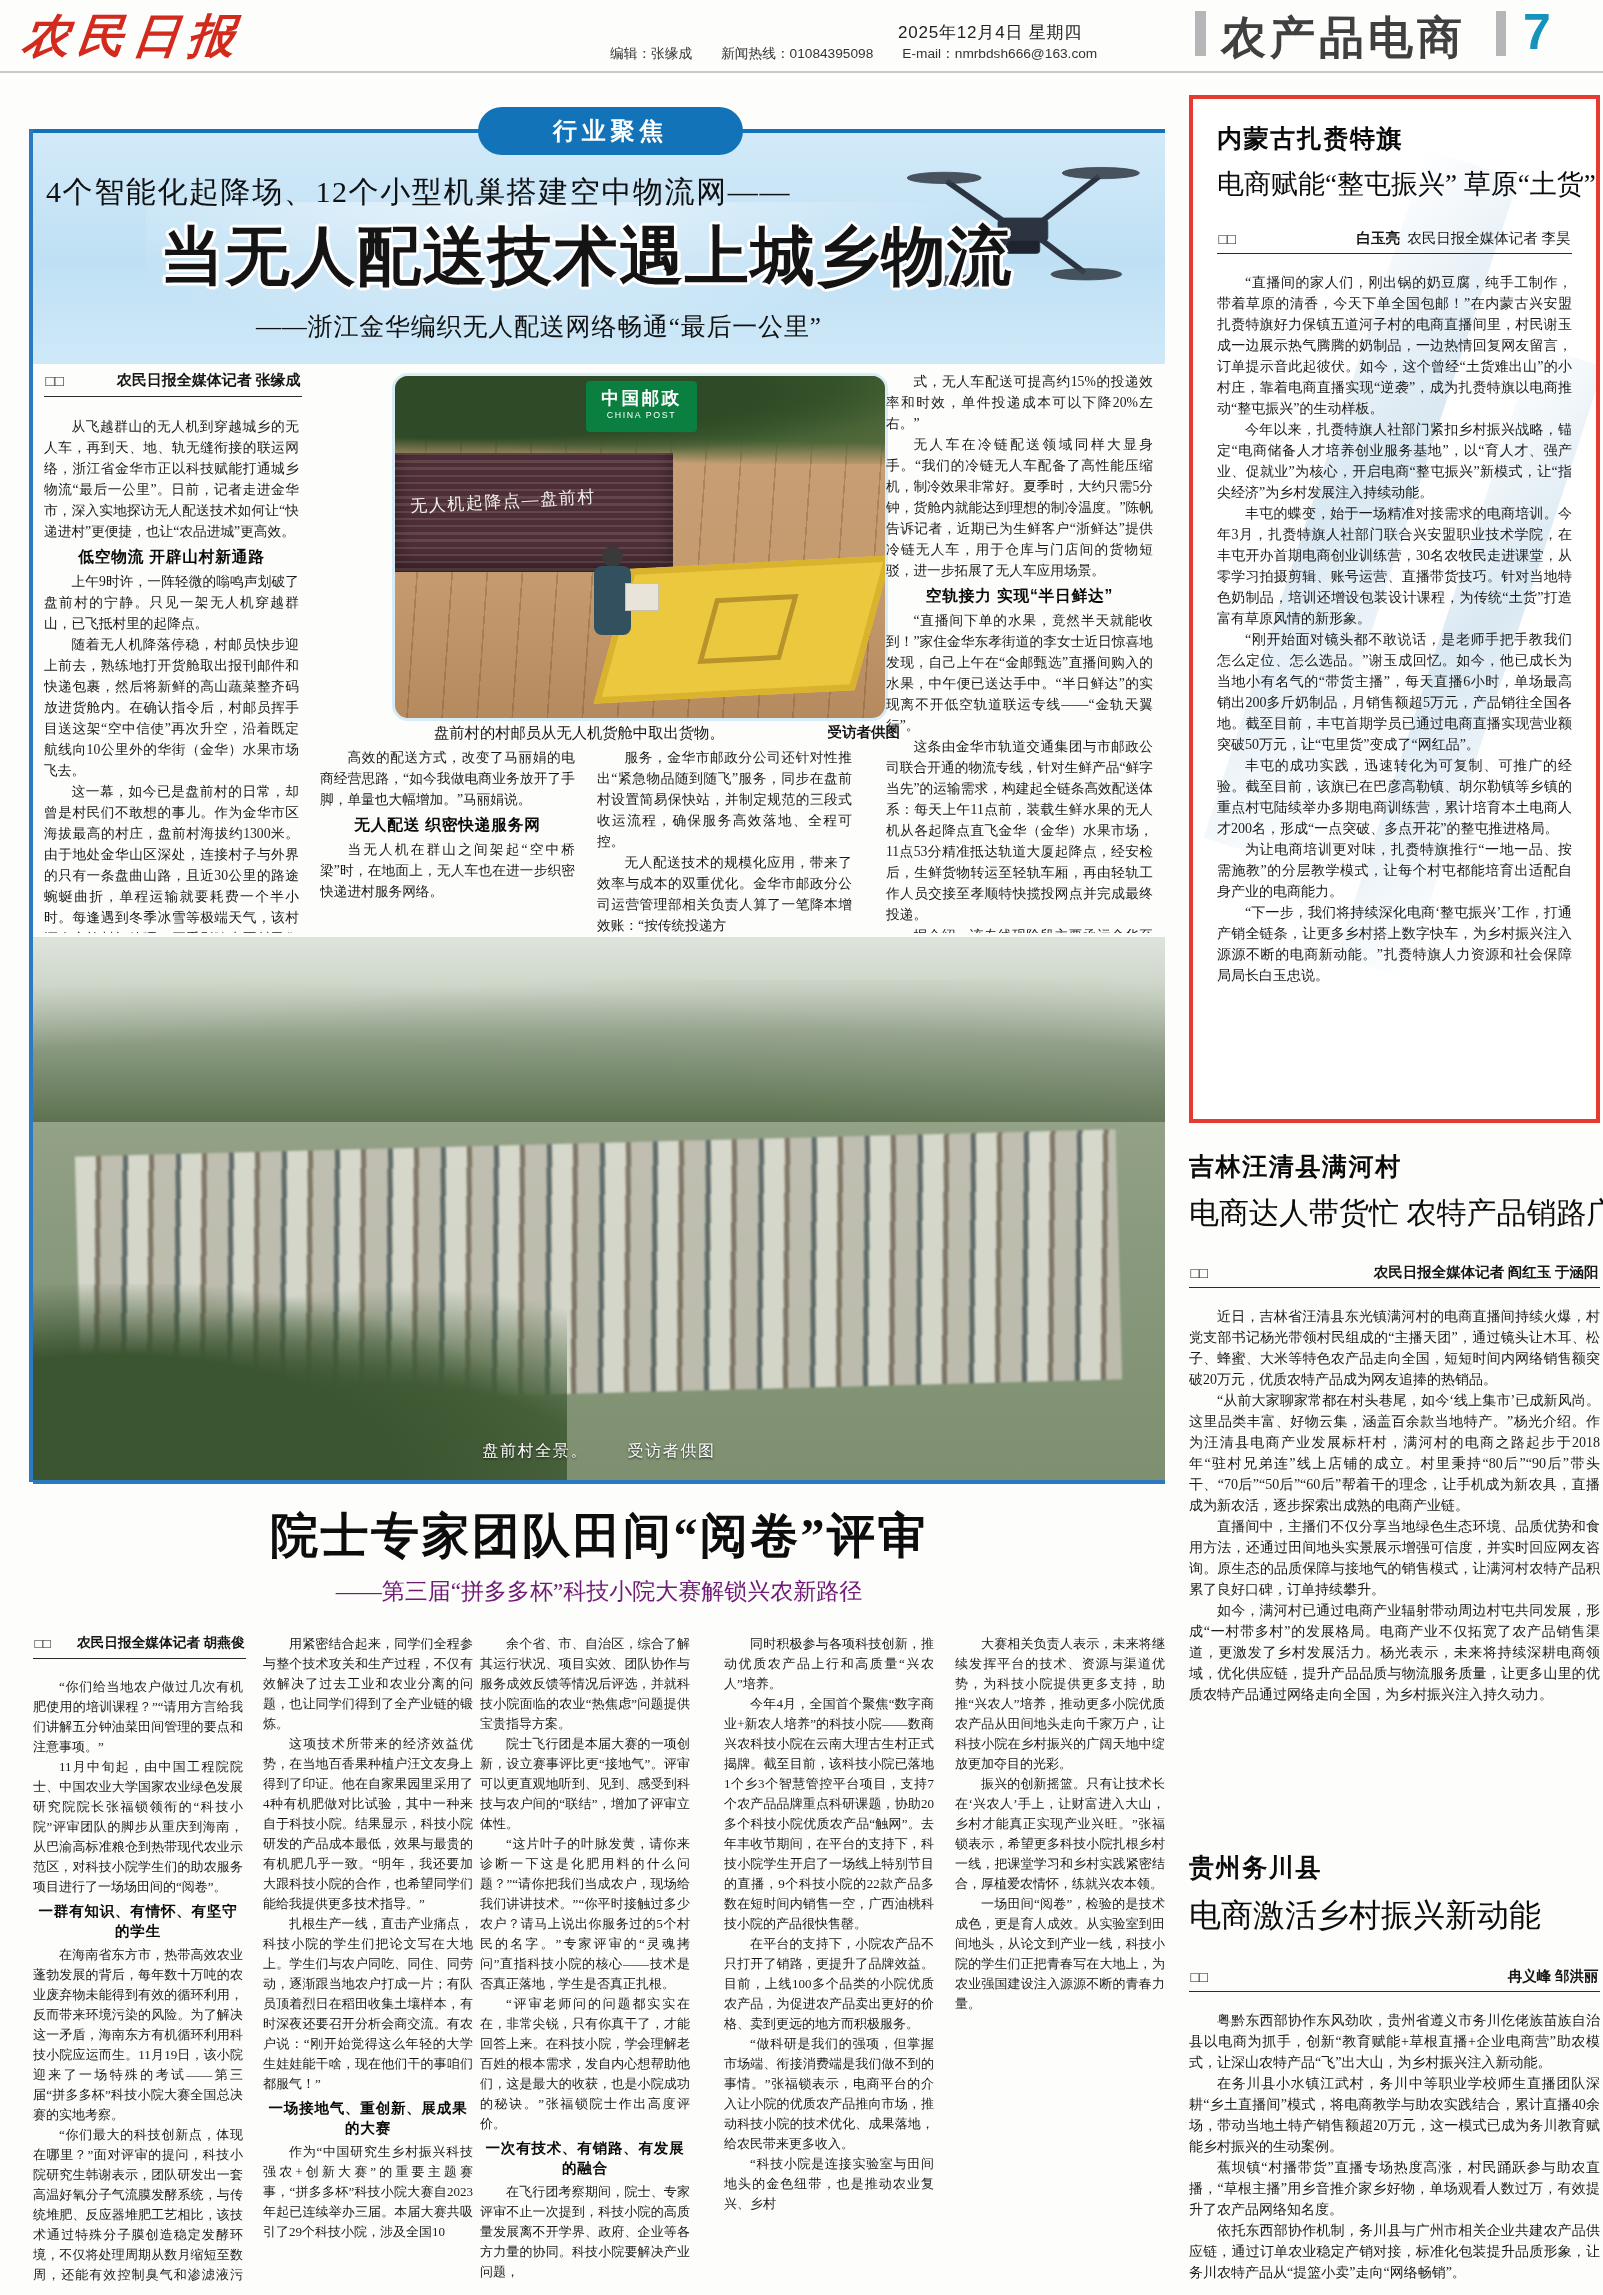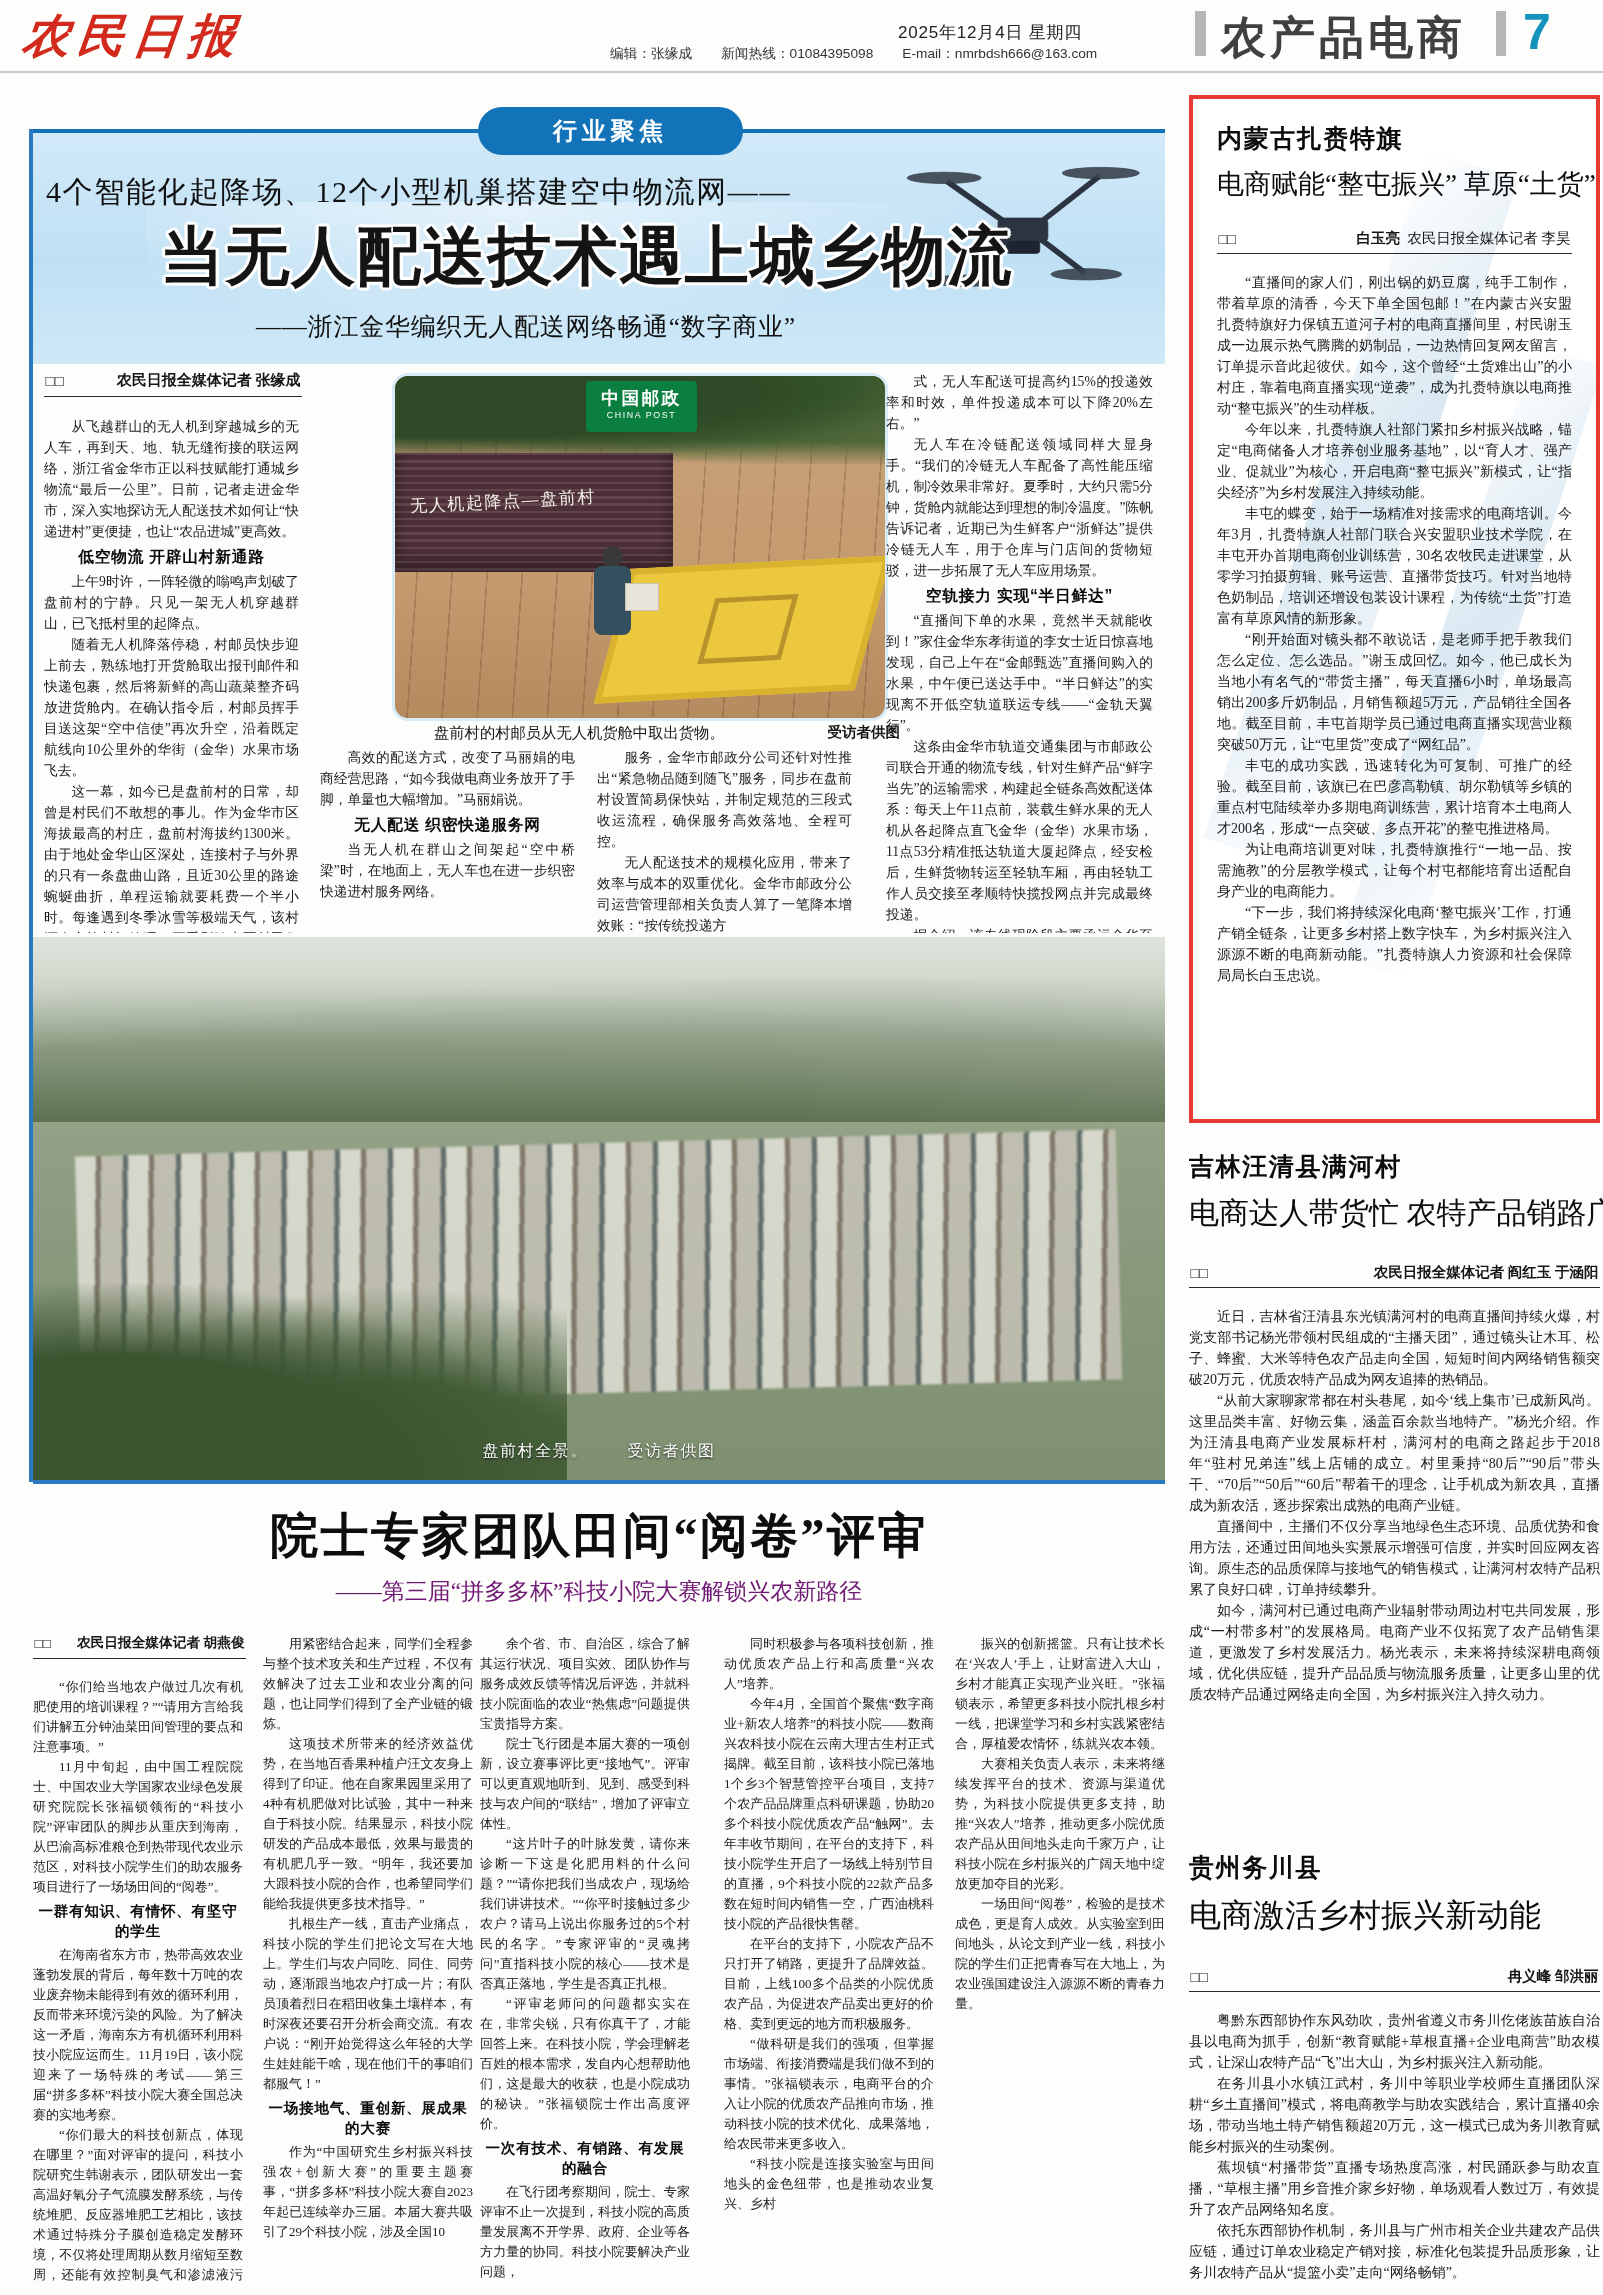--- a/index.html
+++ b/index.html
@@ -130,21 +130,21 @@
         <line x1="172" y1="116" x2="230" y2="160" stroke-width="7"></line>
         <ellipse cx="55" cy="42" rx="46" ry="7" fill="#39424e" opacity="0.9"></ellipse>
         <ellipse cx="250" cy="36" rx="48" ry="7" fill="#39424e" opacity="0.9"></ellipse>
         <ellipse cx="82" cy="170" rx="44" ry="7" fill="#39424e" opacity="0.9"></ellipse>
         <ellipse cx="232" cy="162" rx="44" ry="7" fill="#39424e" opacity="0.9"></ellipse>
       </g>
     </svg>
     <div class="abs badge" style="left:445px;top:-26px;width:265px;height:48px;">行业聚焦</div>
     <div class="abs kicker-main" style="left:13px;top:39px;">4个智能化起降场、12个小型机巢搭建空中物流网——</div>
     <div class="abs big-title" style="left:127px;top:80px;">当无人配送技术遇上城乡物流</div>
-    <div class="abs sub-title" style="left:223px;top:177px;">——浙江金华编织无人配送网络畅通“数字商业”</div>
+    <div class="abs sub-title" style="left:223px;top:177px;">——浙江金华编织无人配送网络畅通“最后一公里”</div>
   </div>
 
   <div class="abs byline" style="left:44px;top:371px;width:255px;">
     <span>□□</span>
     <span class="who">农民日报全媒体记者 张缘成</span>
   </div>
 
   <div class="abs t-col" style="left:44px;top:416px;width:255px;height:517px;">
       <p>从飞越群山的无人机到穿越城乡的无人车，再到天、地、轨无缝衔接的联运网络，浙江省金华市正以科技赋能打通城乡物流“最后一公里”。日前，记者走进金华市，深入实地探访无人配送技术如何让“快递进村”更便捷，也让“农品进城”更高效。</p>
       <h4 class="col-subhead">低空物流 开辟山村新通路</h4>
@@ -235,22 +235,22 @@
       <p>在飞行团考察期间，院士、专家评审不止一次提到，科技小院的高质量发展离不开学界、政府、企业等各方力量的协同。科技小院要解决产业问题，</p>
     </div>
   <div class="abs b-col" style="left:724px;top:1634px;width:210px;height:654px;">
       <p>同时积极参与各项科技创新，推动优质农产品上行和高质量“兴农人”培养。</p>
       <p>今年4月，全国首个聚焦“数字商业+新农人培养”的科技小院——数商兴农科技小院在云南大理古生村正式揭牌。截至目前，该科技小院已落地1个乡3个智慧管控平台项目，支持7个农产品品牌重点科研课题，协助20多个科技小院优质农产品“触网”。去年丰收节期间，在平台的支持下，科技小院学生开启了一场线上特别节目的直播，9个科技小院的22款产品多数在短时间内销售一空，广西油桃科技小院的产品很快售罄。</p>
       <p>在平台的支持下，小院农产品不只打开了销路，更提升了品牌效益。目前，上线100多个品类的小院优质农产品，为促进农产品卖出更好的价格、卖到更远的地方而积极服务。</p>
       <p>“做科研是我们的强项，但掌握市场端、衔接消费端是我们做不到的事情。”张福锁表示，电商平台的介入让小院的优质农产品推向市场，推动科技小院的技术优化、成果落地，给农民带来更多收入。</p>
       <p>“科技小院是连接实验室与田间地头的金色纽带，也是推动农业复兴、乡村</p>
     </div>
   <div class="abs b-col" style="left:955px;top:1634px;width:210px;height:654px;">
+      <p>大赛相关负责人表示，未来将继续发挥平台的技术、资源与渠道优势，为科技小院提供更多支持，助推“兴农人”培养，推动更多小院优质农产品从田间地头走向千家万户，让科技小院在乡村振兴的广阔天地中绽放更加夺目的光彩。</p>
       <p>振兴的创新摇篮。只有让技术长在‘兴农人’手上，让财富进入大山，乡村才能真正实现产业兴旺。”张福锁表示，希望更多科技小院扎根乡村一线，把课堂学习和乡村实践紧密结合，厚植爱农情怀，练就兴农本领。</p>
-      <p>大赛相关负责人表示，未来将继续发挥平台的技术、资源与渠道优势，为科技小院提供更多支持，助推“兴农人”培养，推动更多小院优质农产品从田间地头走向千家万户，让科技小院在乡村振兴的广阔天地中绽放更加夺目的光彩。</p>
       <p>一场田间“阅卷”，检验的是技术成色，更是育人成效。从实验室到田间地头，从论文到产业一线，科技小院的学生们正把青春写在大地上，为农业强国建设注入源源不断的青春力量。</p>
     </div>
 
   <div class="abs redbox" style="left:1189px;top:95px;width:411px;height:1028px;padding:22.5px 24px;">
     <div class="ribbon" style="left:120px;top:48px;width:96px;height:723px;"></div>
     <div class="ribbon" style="left:241px;top:241px;width:72px;height:643px;"></div>
     <div class="rail-kicker" style="position:relative;">内蒙古扎赉特旗</div>
     <div class="rail-title" style="position:relative;margin-top:11.2px;">电商赋能“整屯振兴” 草原“土货”销全国</div>
     <div class="byline" style="position:relative;margin-top:27px;font-size:14.5px;">
       <span>□□</span>

